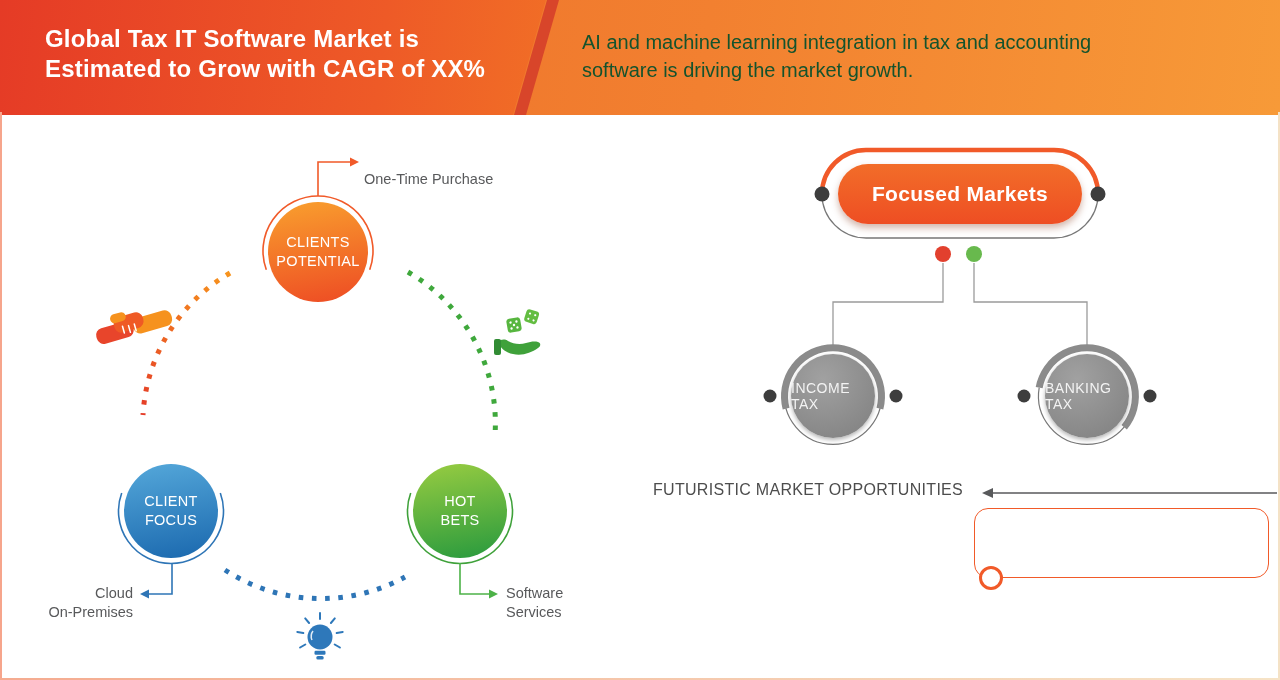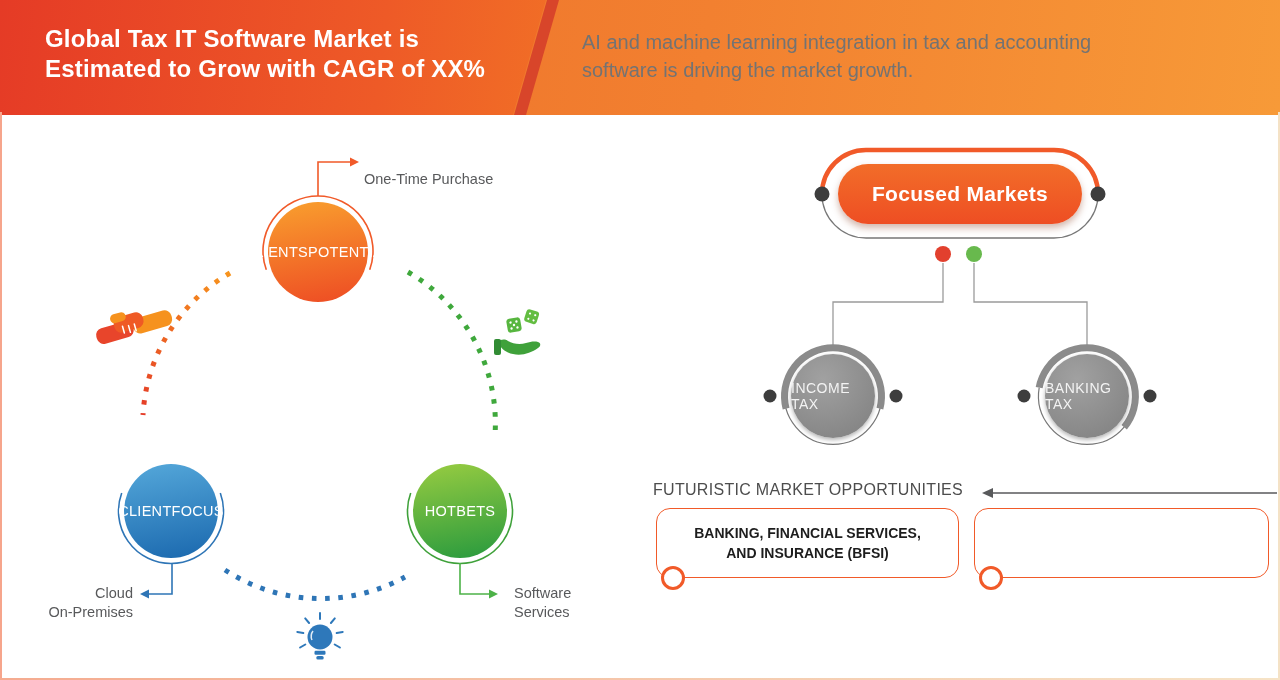--- a/index.html
+++ b/index.html
@@ -9,41 +9,41 @@
   
   .header{position:absolute;left:0;top:0;width:1280px;height:115px;
           background:linear-gradient(97deg,#e53b26 0%,#ee5a27 30%,#f58a25 62%,#f99f33 100%);}
   .header-right{position:absolute;left:0;top:0;width:100%;height:100%;
           background:linear-gradient(97deg,#ec6a27 0%,#f28030 55%,#f79a38 100%);
           clip-path:polygon(546px 0,1280px 0,1280px 115px,513px 115px);}
   .header-stripe{position:absolute;left:0;top:0;width:100%;height:100%;background:#d8452a;
           clip-path:polygon(547px 0,559px 0,526px 115px,514px 115px);}
   .title{position:absolute;left:45px;top:24px;color:#fff;font-size:24px;font-weight:800;
          line-height:30px;letter-spacing:.2px;z-index:3;}
-  .subtitle{position:absolute;left:582px;top:28px;color:#737373;font-size:20px;font-weight:400;
+  .subtitle{position:absolute;left:582px;top:28px;color:#14532d;font-size:20px;font-weight:400;
          line-height:28px;z-index:3;}
 
   
   .deco{position:absolute;left:0;top:0;z-index:1;}
 
   
-  .node{position:absolute;border-radius:50%;display:flex;flex-direction:row;align-items:center;
+  .node{position:absolute;border-radius:50%;display:flex;flex-direction:column;align-items:center;
         justify-content:center;color:#fff;text-align:center;z-index:2;
         font-size:14.5px;font-weight:500;line-height:19px;letter-spacing:.3px;}
   .node-cp{left:268px;top:202px;width:100px;height:100px;
         background:linear-gradient(170deg,#f9a02e 0%,#ee4f24 95%);}
   .node-cf{left:124px;top:464px;width:94px;height:94px;
         background:linear-gradient(170deg,#55a8da 0%,#1d6bb0 95%);}
   .node-hb{left:413px;top:464px;width:94px;height:94px;
         background:linear-gradient(170deg,#98cc41 0%,#2d9c3e 95%);}
 
   .callout{position:absolute;color:#58595b;font-size:14.5px;line-height:18.5px;z-index:2;}
   .callout-otp{left:364px;top:154px;margin-top:16px;}
   .callout-cloud{left:29px;top:584px;width:104px;text-align:right;}
-  .callout-soft{left:506px;top:584px;text-align:left;margin-left:8px;}
+  .callout-soft{left:506px;top:584px;text-align:left;}
 
   
   .fm-pill{position:absolute;left:838px;top:164px;width:244px;height:60px;border-radius:30px;
         background:linear-gradient(180deg,#f26d29 0%,#ee4e23 100%);
         box-shadow:0 4px 7px rgba(130,45,15,.35);
         display:flex;align-items:center;justify-content:center;color:#fff;
         font-size:21px;font-weight:700;letter-spacing:.3px;z-index:2;}
   .tax-node{position:absolute;top:354px;width:84px;height:84px;border-radius:50%;
         background:radial-gradient(circle at 38% 30%,#a1a1a1 0%,#878787 75%);
         box-shadow:0 2px 4px rgba(0,0,0,.3);
@@ -234,25 +234,20 @@
   </div>
   <div class="tax-node tax-income">
     <span>INCOME TAX</span>
   </div>
   <div class="tax-node tax-property">
     <span>BANKING TAX</span>
   </div>
 
   <div class="opp-heading">FUTURISTIC MARKET OPPORTUNITIES</div>
 
-  <div class="opp-box opp-box-1">
-    <div class="opp-line">BANKING, FINANCIAL SERVICES,</div>
-    <div class="opp-line">AND INSURANCE (BFSI)</div>
-    <span class="corner-ring"></span>
-  </div>
   <div class="opp-box opp-box-2">
 
     <span class="corner-ring"></span>
   </div>
 
   <div class="edge-l"></div>
   <div class="edge-r"></div>
   <div class="edge-b"></div>
 
 </div>

